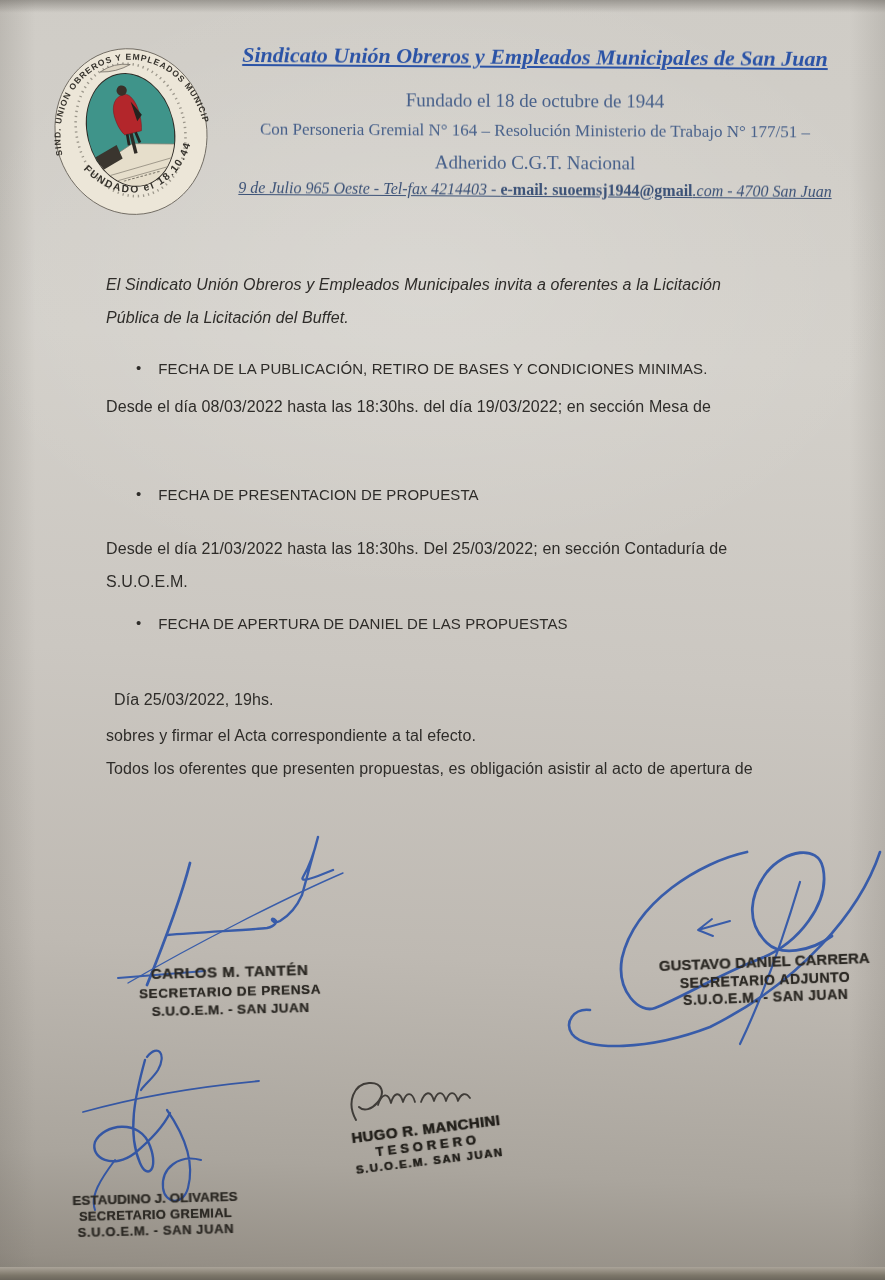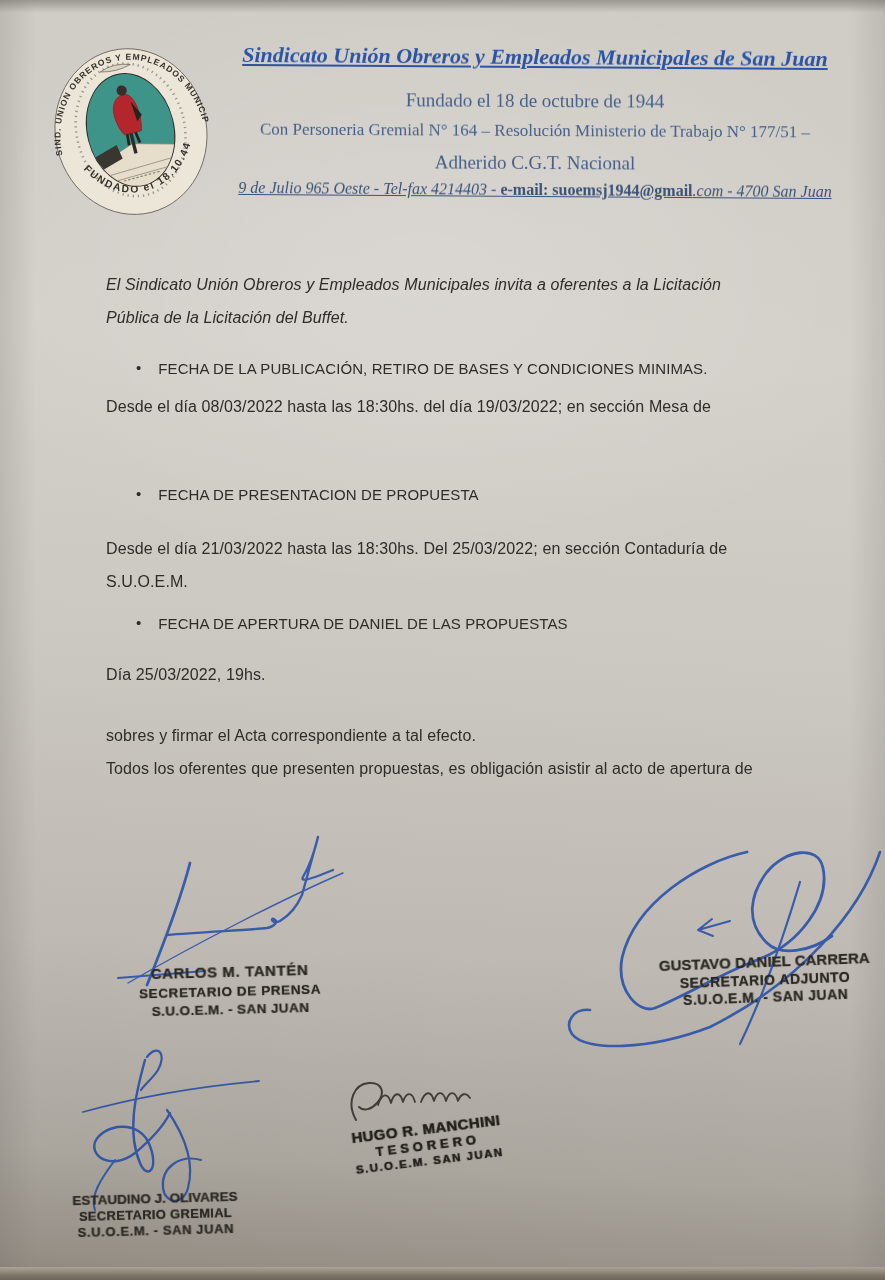--- a/index.html
+++ b/index.html
@@ -27,21 +27,21 @@
   .lh-personeria{left:195px;top:121px;width:680px;font-size:17px;transform:rotate(.3deg);}
   .lh-adherido{left:210px;top:152px;width:650px;font-size:19px;transform:rotate(.3deg);}
   .lh-contact{left:195px;top:181px;width:680px;font-size:16px;font-style:italic;color:#3c5277;
     text-decoration:underline;transform:rotate(.4deg);}
   .lh-contact b{font-style:normal;font-weight:bold;}
 
   
   .bodytxt{color:#2e2c29;font-size:16px;line-height:33px;letter-spacing:.1px;}
   .p-intro{left:106px;top:268px;width:710px;font-style:italic;}
   .detail{left:106px;width:710px;}
-  .d1{top:390px;} .d2{top:532px;} .d3{top:658px;}
+  .d1{top:390px;} .d2{top:532px;} .d3{top:683px;margin-left:8px;}
   .closing{left:106px;top:719px;width:720px;}
   .bullet-line{left:136px;display:flex;align-items:baseline;gap:17px;color:#2e2c29;}
   .b1{top:358px;} .b2{top:484px;} .b3{top:613px;}
   .bullet-dot{font-size:15px;transform:translateY(-1px);}
   .bullet-text{font-size:15px;letter-spacing:.1px;line-height:22px;}
 
   
   .stamp{color:#2b2823;text-align:center;font-weight:bold;filter:blur(.35px);
     text-shadow:0 0 .7px rgba(43,40,35,.75);}
   .stamp .nm{display:block;}

